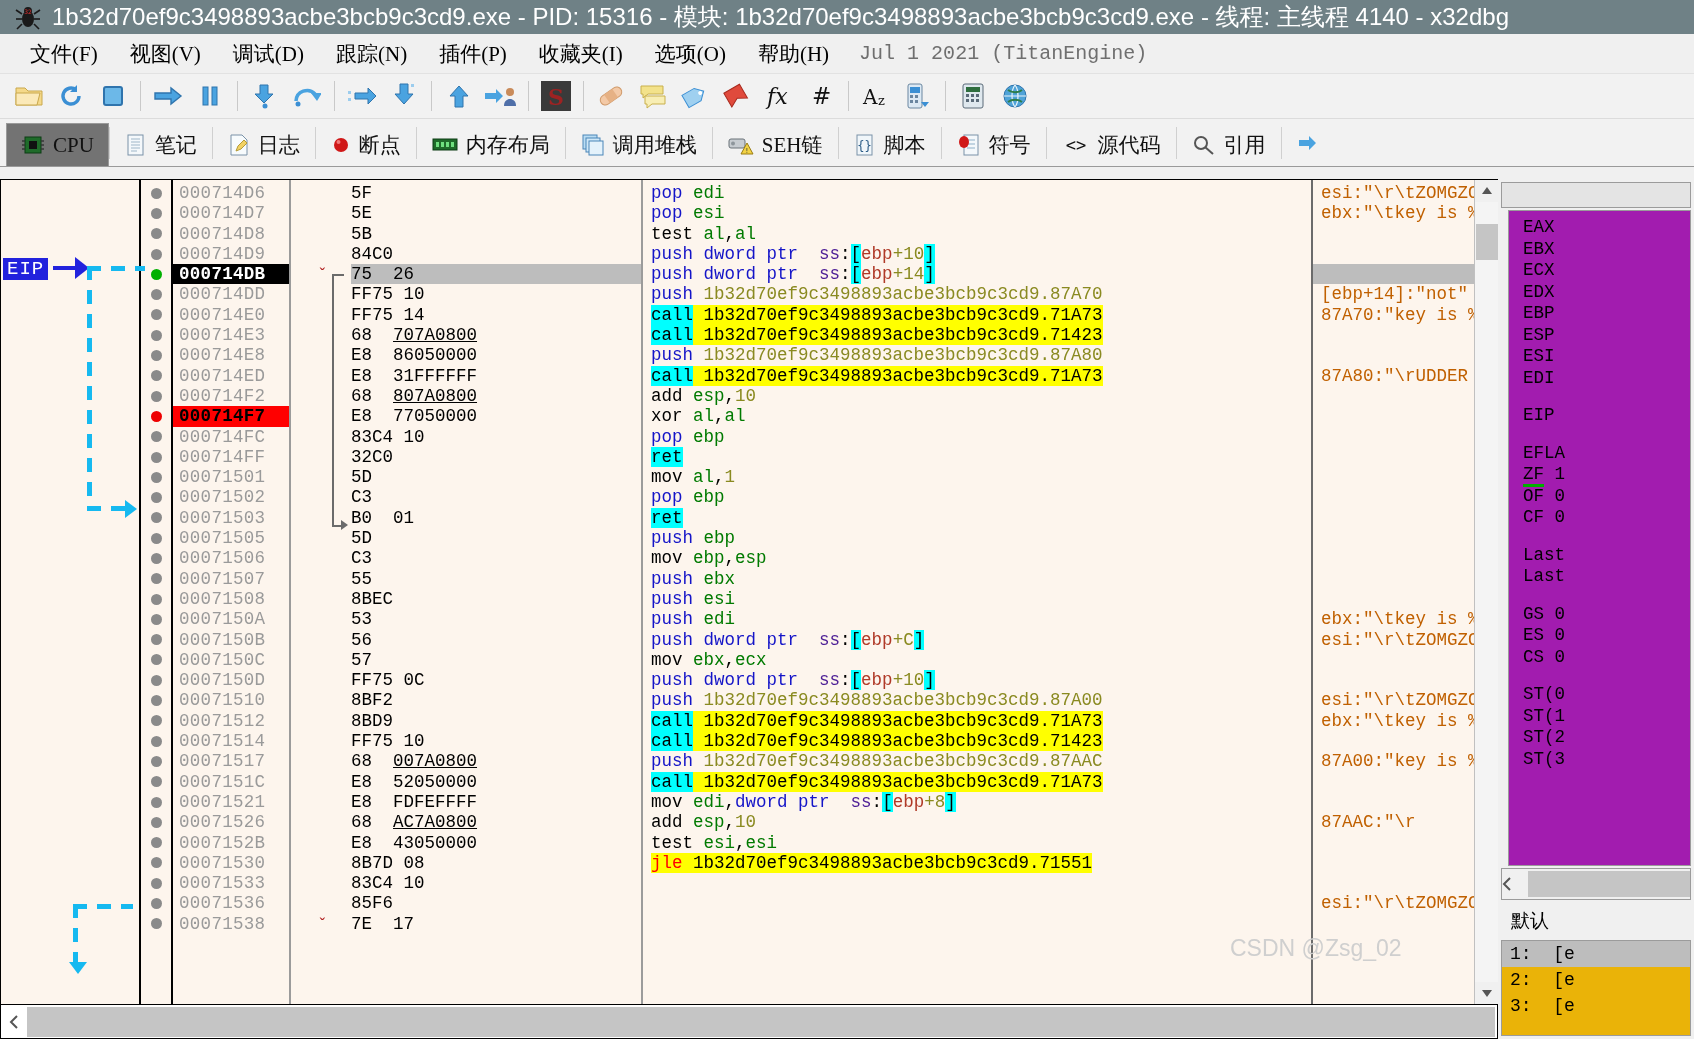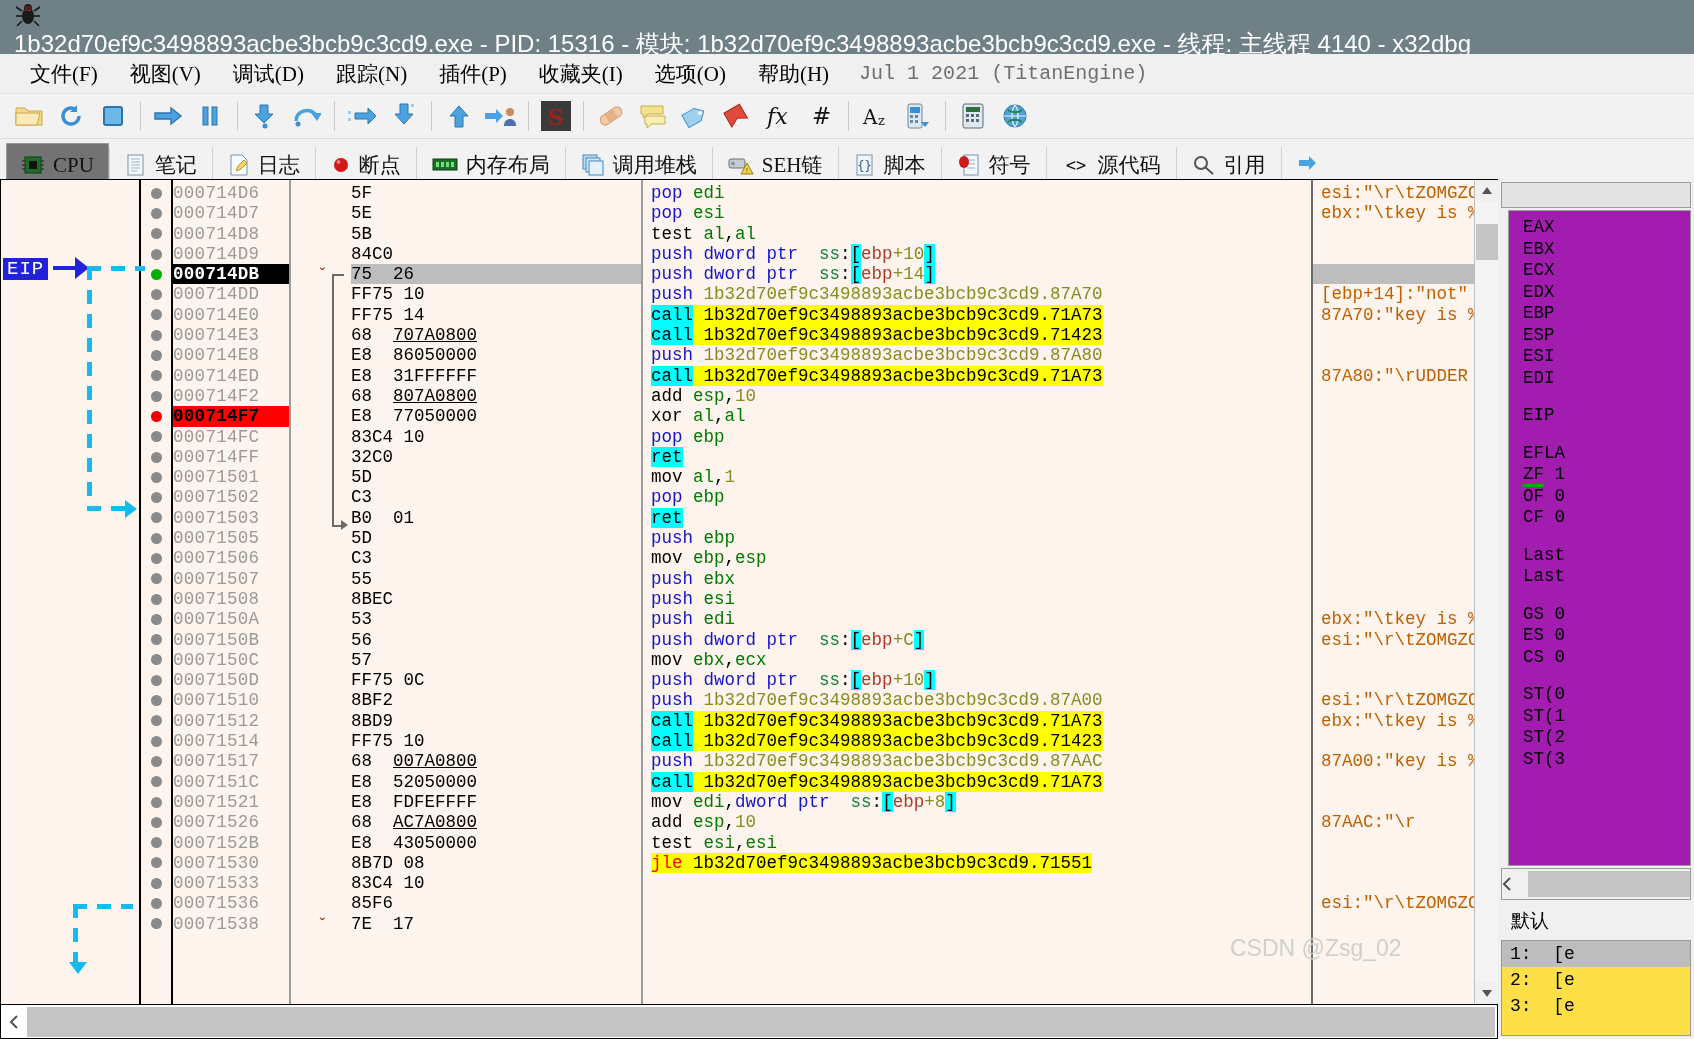--- a/index.html
+++ b/index.html
@@ -6,30 +6,29 @@
     margin: 0; padding: 0;
     width: 1694px; height: 1039px;
     overflow: hidden;
     background: #f0f0f0;
     font-family: "Liberation Sans", sans-serif;
   }
   * { box-sizing: border-box; }
 
   
   #titlebar {
-    height: 54px;
+    height: 34px;
     background: #6f8186;
     display: flex;
-    align-items: flex-start;
+    align-items: center;
     padding-left: 14px;
     color: #ffffff;
     font-size: 24px;
     white-space: nowrap;
     overflow: hidden;
-    flex-direction: column;
   }
   #titlebar .bugicon {
     width: 28px; height: 28px;
     margin-right: 10px;
     flex: 0 0 auto;
     position: relative;
   }
   #title-text { font-family: "Liberation Sans", sans-serif; letter-spacing: 0px; }
 
   
@@ -205,20 +204,21 @@
     background: #fdf5ed;
     border-right: 2px solid #9b9b9b;
     padding-top: 3px;
   }
   .addr-cell {
     height: 20.3px;
     font-family: "Liberation Mono", monospace;
     font-size: 17.5px;
     color: #9a9a9a;
     line-height: 20.3px;
+    padding-left: 6px;
     letter-spacing: 0.3px;
     white-space: nowrap;
   }
   .addr-cell.cur { background: #000; color: #fff; font-weight: bold; }
   .addr-cell.bpr { background: #ff0000; color: #000; font-weight: bold; }
 
   
   #jmpcol {
     width: 60px; flex: 0 0 60px;
     background: #fdf5ed;
@@ -280,21 +280,21 @@
     font-size: 17.5px;
     line-height: 20.3px;
     white-space: pre;
     padding-left: 8px;
   }
   .inst-cell.cur { background: #bdbdbd; }
   .m-blue   { color: #1414c8; }
   .m-black  { color: #000000; }
   .reg-grn  { color: #007a00; }
   .reg-red  { color: #b03a28; }
-  .seg-mag  { color: #15803d; }
+  .seg-mag  { color: #4c1d95; }
   .hl-yellow{ background: #ffff00; }
   .hl-cyan  { background: #00ffff; }
   .jmp-red  { color: #ff0000; }
   .olive    { color: #8a8a20; }
 
   
   #cmtcol {
     flex: 1;
     background: #fdf5ed;
     padding-top: 3px;
@@ -400,21 +400,21 @@
     display: flex; align-items: center;
     padding-left: 10px;
     font-size: 19px;
     font-family: "Liberation Serif", serif;
     color: #000;
     background: #f0f0f0;
   }
   #argpanel {
     flex: 0 0 auto;
     margin: 0 3px 3px 3px;
-    background: #fde047;
+    background: #eab308;
     border: 1px solid #9b9b9b;
     overflow: hidden;
     height: 96px;
   }
   .arg-line {
     height: 26px;
     font-family: "Liberation Mono", monospace;
     font-size: 18px;
     line-height: 26px;
     padding-left: 8px;

